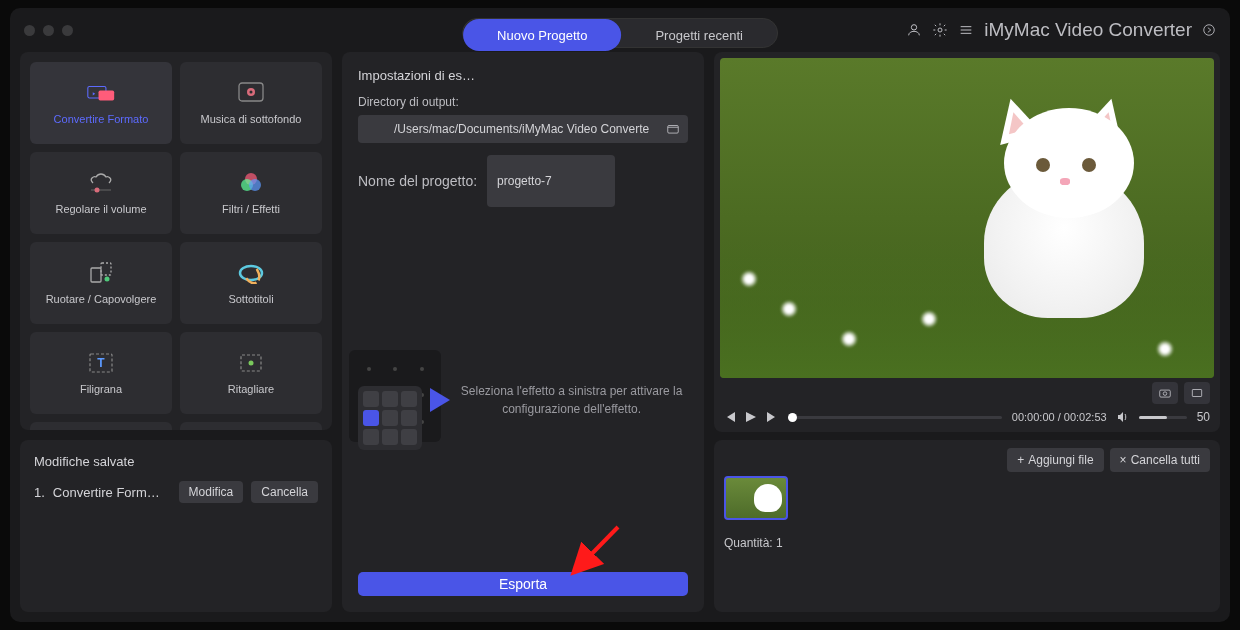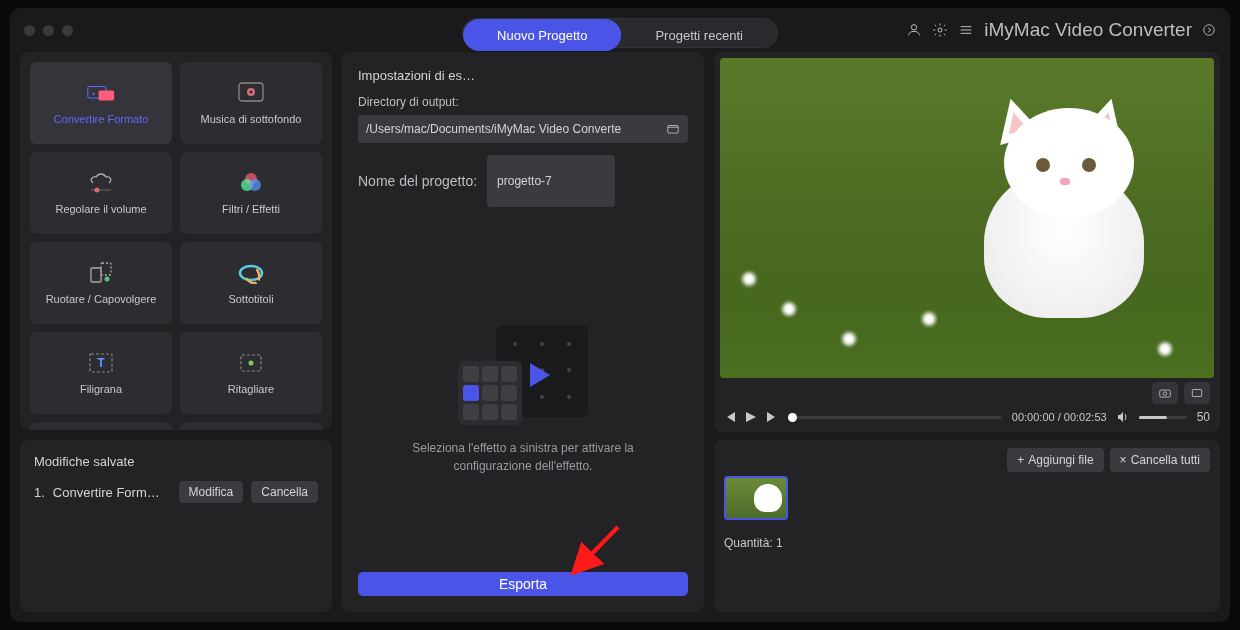--- a/index.html
+++ b/index.html
@@ -41,25 +41,25 @@
   .saved-row { display: flex; align-items: center; gap: 8px; font-size: 13px; }
   .saved-row .num { color: #d4d4d8; }
   .saved-row .name { flex:1; white-space:nowrap; overflow:hidden; text-overflow:ellipsis; max-width:120px; }
   .small-btn { background: #3a3a3f; color: #d4d4d8; border: none; padding: 4px 10px; border-radius: 4px; font-size: 12px; cursor: pointer; }
   .small-btn2 { background: #3a3a3f; color: #d4d4d8; border: none; padding: 5px 10px; border-radius: 4px; font-size: 12px; cursor: pointer; display:flex; align-items:center; gap:4px;}
 
   
   .mid-title { color: #d4d4d8; font-size: 13px; margin-bottom: 12px; }
   .mid-label { color: #bdbdc2; font-size: 12px; margin-bottom: 6px; }
   .path-row { display:flex; align-items:center; background:#3a3a3f; border-radius:4px; height:28px; padding:0 8px; margin-bottom:12px;}
-  .path-row .path-text { flex:1; color:#d4d4d8; font-size:12px; white-space:nowrap; overflow:hidden; }
+  .path-row .path-text { flex:1; color:#d4d4d8; font-size:12px; white-space:nowrap; overflow:hidden;margin-left:28px; }
   .proj-row { display:flex; align-items:center; gap:10px; margin-bottom:20px;}
   .proj-row .lbl { color:#bdbdc2; font-size:14px;}
   .proj-input { background:#3a3a3f; border:none; color:#d4d4d8; font-size:12px; padding:19px 10px; border-radius:4px; width:128px;}
-  .mid-center { flex:1; display:flex; flex-direction:column; align-items:center; justify-content:center; gap:14px; position:relative;}
+  .mid-center { flex:1; display:flex; flex-direction:row; align-items:center; justify-content:center; gap:14px; position:relative;}
   .placeholder-graphic { width:130px; height:100px; position:relative; }
   .pg-back { position:absolute; right:0; top:0; width:92px; height:92px; background:#1a1a1c; border-radius:6px; display:grid; grid-template-columns:repeat(3,1fr); gap:0; padding:6px;}
   .pg-back .d { width:4px; height:4px; background:#444; border-radius:50%; margin:auto;}
   .pg-front { position:absolute; left:0; bottom:0; width:64px; height:64px; background:#2d2d31; border-radius:6px; display:grid; grid-template-columns:repeat(3,1fr); grid-template-rows:repeat(3,1fr); gap:3px; padding:5px;}
   .pg-front .c { background:#3f3f44; border-radius:3px;}
   .pg-front .c.sel { background:#4a55e7;}
   .pg-play { position:absolute; left:72px; top:38px; width:0;height:0; border-left:20px solid #4a55e7; border-top:12px solid transparent; border-bottom:12px solid transparent;}
   .mid-hint { color:#9a9aa0; font-size:12px; text-align:center; line-height:1.5; max-width:260px;}
   .export-btn { background:#4a55e7; color:#fff; border:none; height:24px; border-radius:5px; font-size:14px; cursor:pointer; margin-top:auto;}
   .arrow { position:absolute; right:60px; bottom:-6px; }

